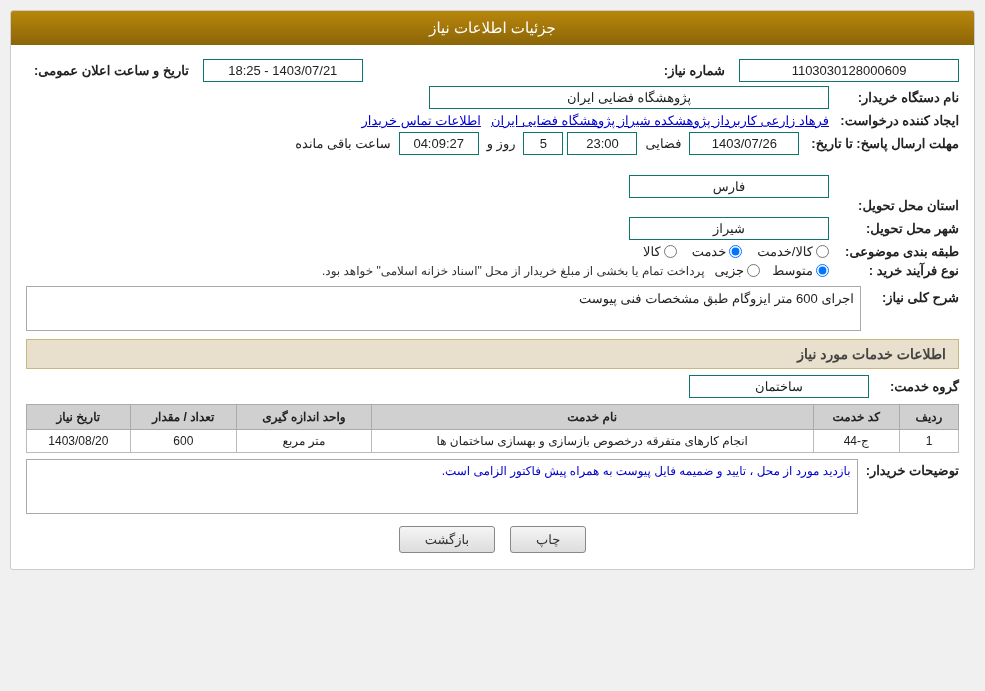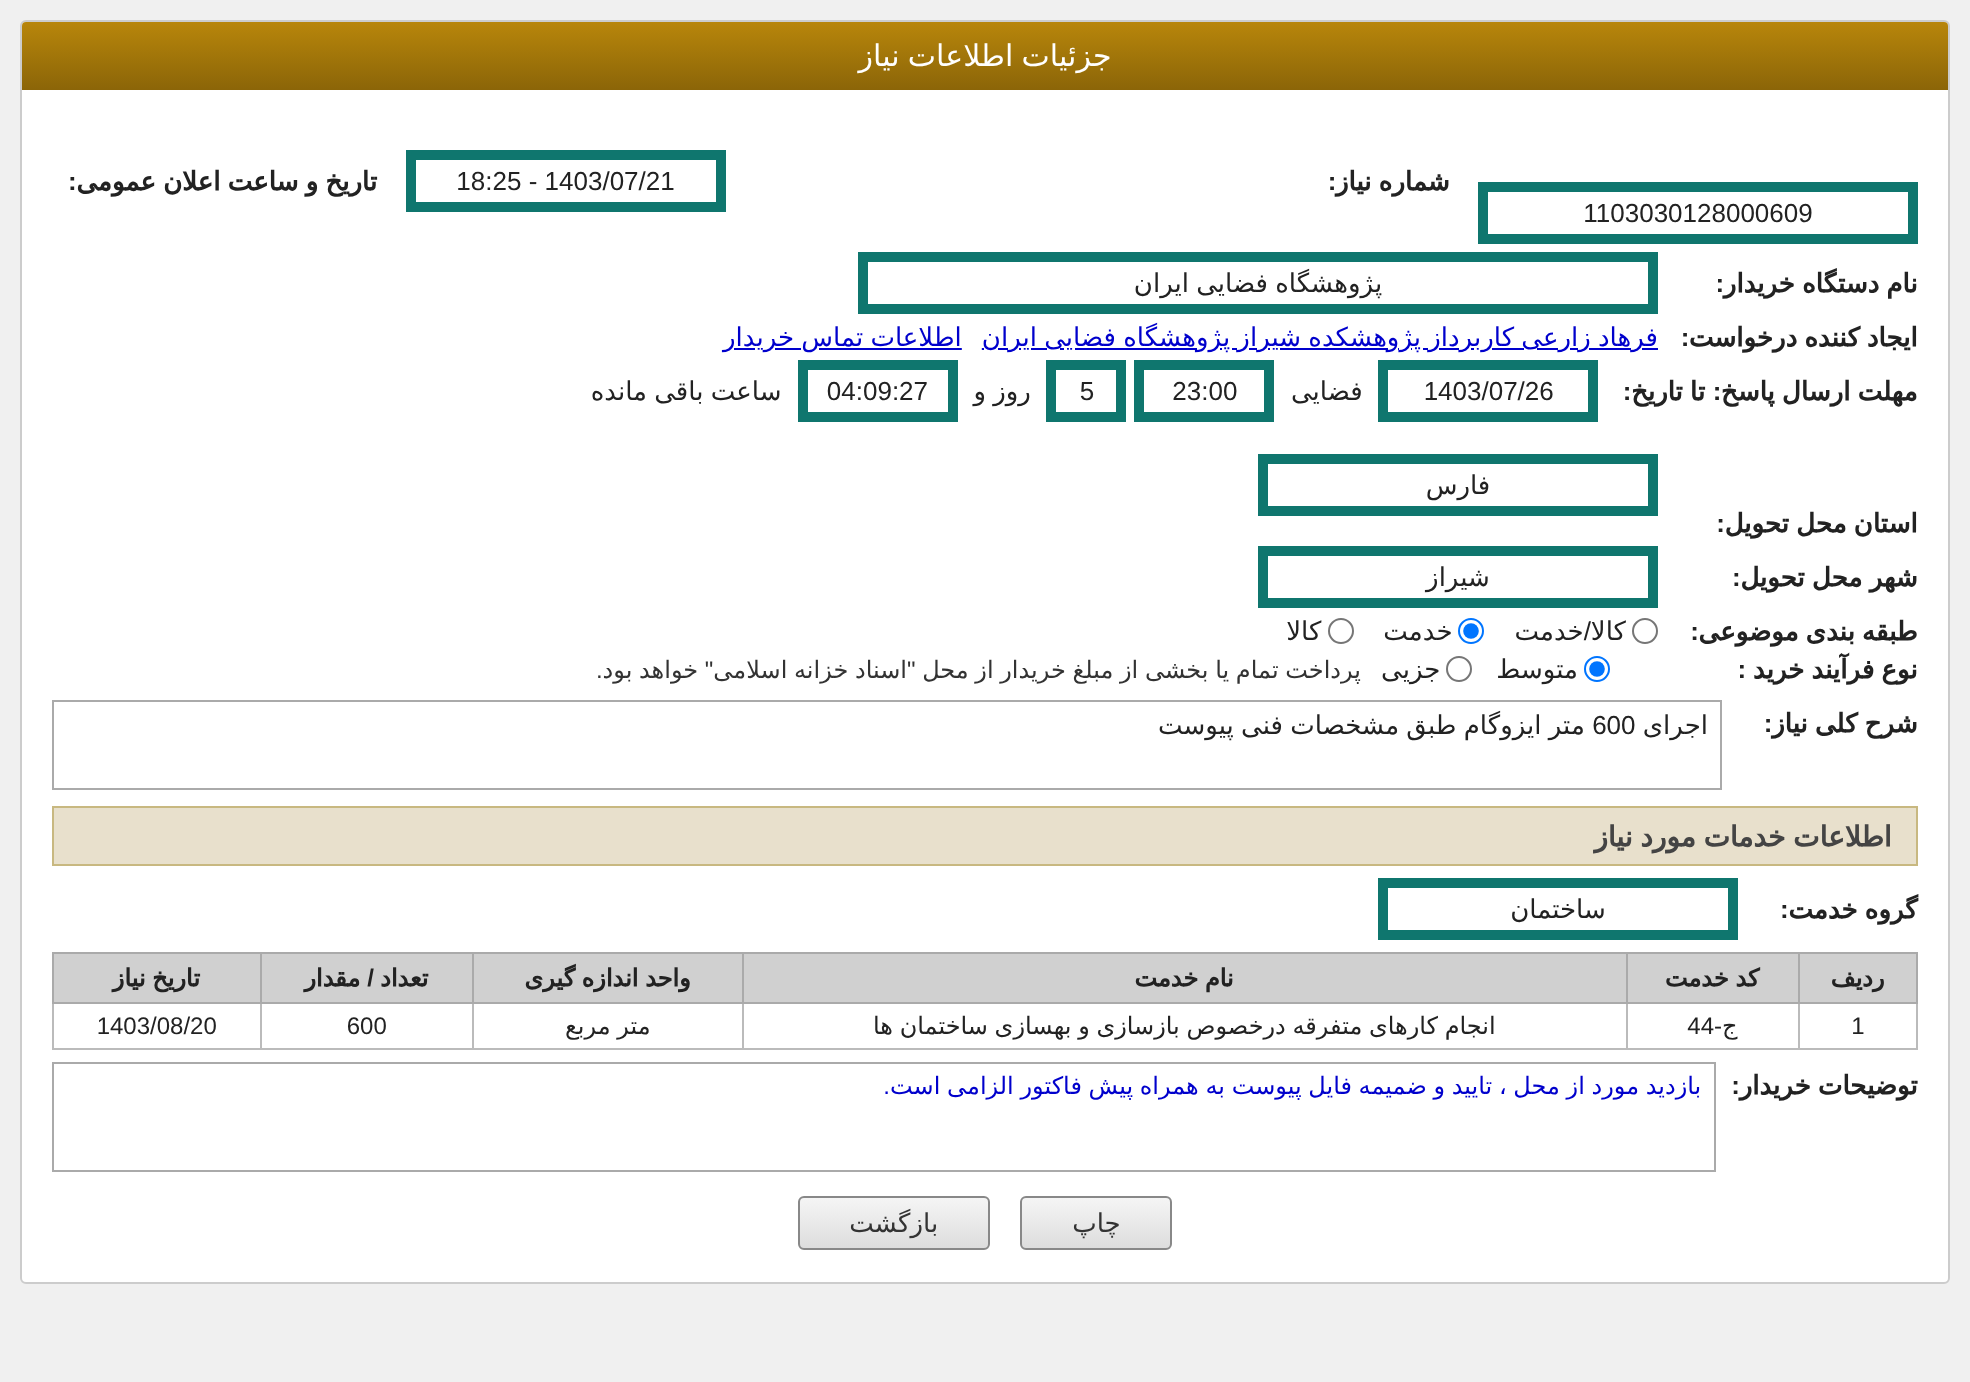--- a/index.html
+++ b/index.html
@@ -33,21 +33,21 @@
     }
     .card-body {
       padding: 10px 15px;
     }
     .link-text {
       color: #0000cc;
       text-decoration: underline;
       cursor: pointer;
     }
     .small-box {
-      border: 5px solid #0f766e;
+      border: 1px solid #0f766e;
       background: #fff;
       padding: 3px 2px;
       min-height: 22px;
       display: inline-block;
     }
     
     .section-header {
       background: #e8e0cc;
       border: 1px solid #c8b880;
       padding: 6px 12px;
@@ -173,21 +173,21 @@
   </style>
 </head>
 <body>
 
 <div class="page-wrapper">
   <div class="main-card">
     <div class="card-header">جزئیات اطلاعات نیاز</div>
     <div class="card-body">
 
       <div class="info-row" style="justify-content: flex-end; gap:6px;">
-        <div class="small-box" style="min-width:220px; text-align:center;margin-top:32px;">1103030128000609</div>
+        <div class="small-box" style="min-width:220px; text-align:center;">1103030128000609</div>
         <div style="font-weight:bold; padding:0 8px;">شماره نیاز:</div>
         <div style="flex:1;"></div>
         <div class="small-box" style="min-width:160px; text-align:center;">1403/07/21 - 18:25</div>
         <div style="font-weight:bold; padding:0 8px;">تاریخ و ساعت اعلان عمومی:</div>
       </div>
 
       <div class="info-row" style="margin-top:4px;">
         <div style="font-weight:bold; min-width:130px; text-align:right; padding-left:8px;">نام دستگاه خریدار:</div>
         <div class="small-box" style="min-width:400px; text-align:center;">پژوهشگاه فضایی ایران</div>
       </div>
@@ -233,21 +233,21 @@
             <span>خدمت</span>
           </div>
           <div class="radio-item">
             <input type="radio" name="category" style="">
             <span>کالا</span>
           </div>
         </div>
       </div>
 
       <div class="info-row" style="margin-top:4px; align-items:center; flex-wrap:wrap;">
-        <div style="font-weight:bold; min-width:130px; text-align:right; padding-left:8px;margin-left:24px;">نوع فرآیند خرید :</div>
+        <div style="font-weight:bold; min-width:130px; text-align:right; padding-left:8px;">نوع فرآیند خرید :</div>
         <div class="process-row">
           <div class="radio-item">
             <input type="radio" name="process" checked="" style="">
             <span>متوسط</span>
           </div>
           <div class="radio-item">
             <input type="radio" name="process" style="">
             <span>جزیی</span>
           </div>
         </div>

